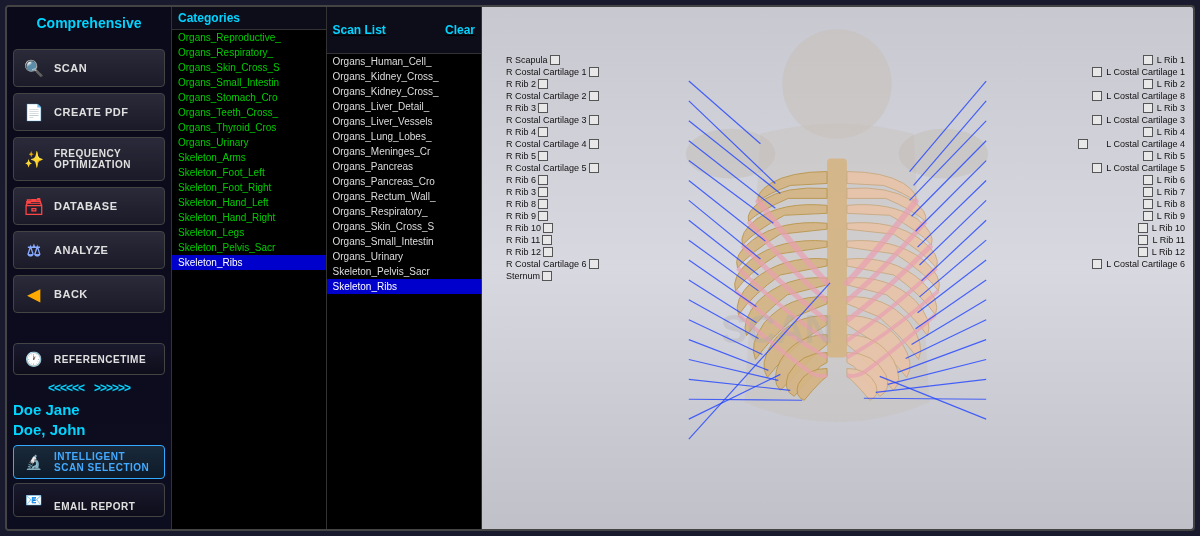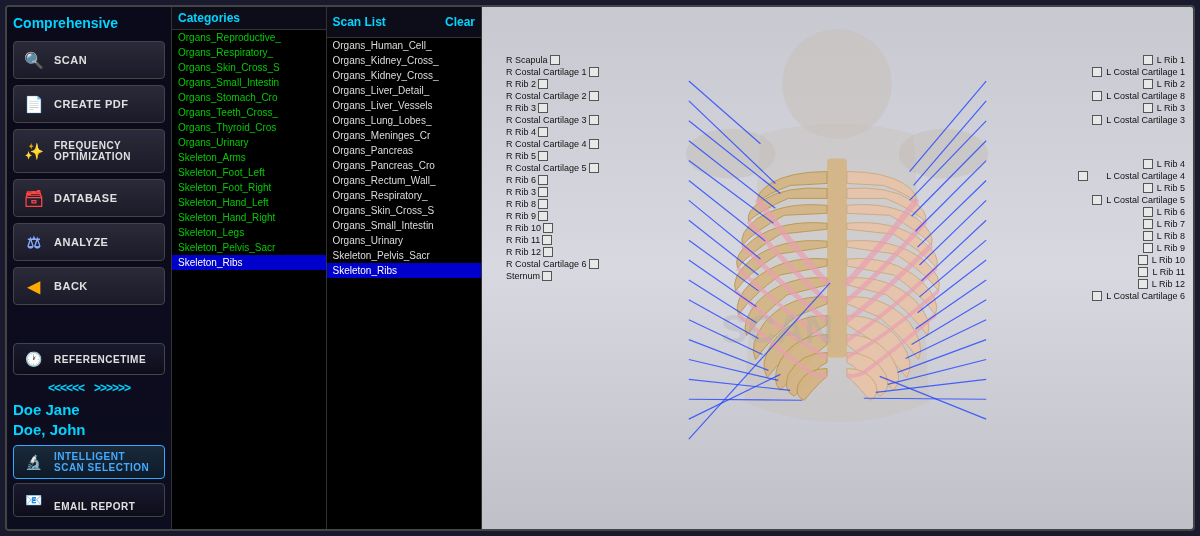--- a/index.html
+++ b/index.html
@@ -28,21 +28,22 @@
       display: flex;
       flex-direction: column;
       padding: 8px 6px;
       border-right: 1px solid #333;
       flex-shrink: 0;
     }
     .sidebar-title {
       color: #00d4ff;
       font-size: 14px;
       font-weight: bold;
-      margin-bottom: 10px;
+      text-align: center;
+      margin-bottom: 18px;
     }
     .sidebar-btn {
       display: flex;
       align-items: center;
       background: linear-gradient(180deg, #2a2a3a, #1a1a28);
       border: 1px solid #444;
       border-radius: 4px;
       margin-bottom: 6px;
       padding: 4px 6px;
       cursor: pointer;
@@ -147,24 +148,25 @@
       font-weight: bold;
       padding: 4px 6px;
       background: #0d0d1a;
       border-bottom: 1px solid #333;
       flex-shrink: 0;
     }
     .scan-list-header {
       display: flex;
       justify-content: space-between;
       align-items: center;
-      padding: 8px 6px;
+      padding: 16px 6px;
       background: #0d0d1a;
       border-bottom: 1px solid #333;
       flex-shrink: 0;
+      text-decoration: underline;
     }
     .scan-list-header-title { color: #00d4ff; font-size: 12px; font-weight: bold; }
     .scan-list-header-clear { color: #00d4ff; font-size: 12px; font-weight: bold; cursor: pointer; }
     .list-container {
       flex: 1;
       overflow-y: auto;
       overflow-x: hidden;
       background: #000000;
     }
     .list-container::-webkit-scrollbar { width: 8px; }
@@ -554,21 +556,21 @@
           <div class="scan-check" style="margin-right:2px;"></div>
         </div>
       <div class="scan-row" style="flex-direction:row-reverse;">
           <span class="scan-name">L Rib 3</span>
           <div class="scan-check" style="margin-right:2px;"></div>
         </div>
       <div class="scan-row" style="flex-direction:row-reverse;">
           <span class="scan-name">L Costal Cartilage 3</span>
           <div class="scan-check" style="margin-right:2px;"></div>
         </div>
-      <div class="scan-row" style="flex-direction:row-reverse;margin-top:32px;">
+      <div class="scan-row" style="flex-direction:row-reverse;">
           <span class="scan-name">L Rib 4</span>
           <div class="scan-check" style="margin-right:2px;"></div>
         </div>
       <div class="scan-row" style="flex-direction:row-reverse;gap:16px;">
           <span class="scan-name">L Costal Cartilage 4</span>
           <div class="scan-check" style="margin-right:2px;"></div>
         </div>
       <div class="scan-row" style="flex-direction:row-reverse;">
           <span class="scan-name">L Rib 5</span>
           <div class="scan-check" style="margin-right:2px;"></div>

